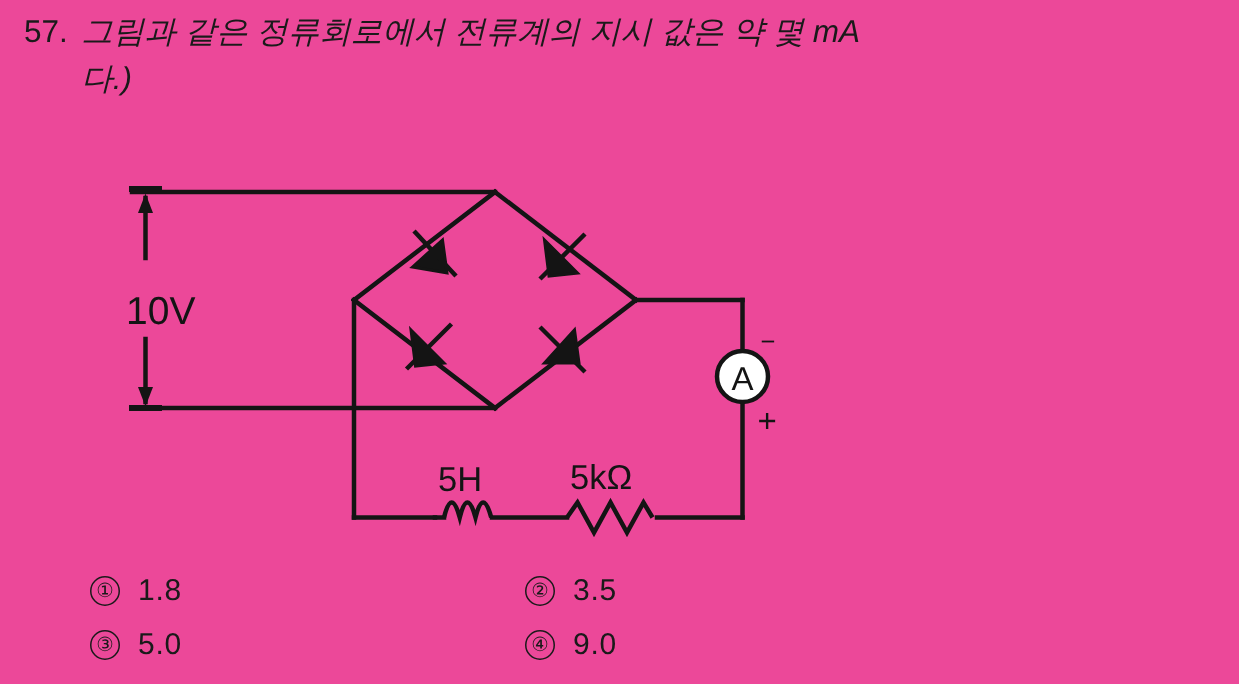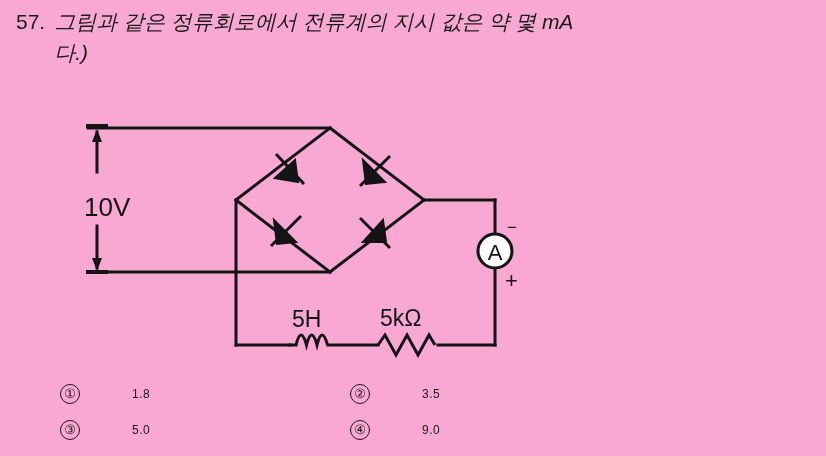--- a/index.html
+++ b/index.html
@@ -8,21 +8,21 @@
     background: #ffffff;
   }
   body {
     font-family: "Liberation Sans", sans-serif;
     color: #1a1a1a;
   }
   #page {
     position: relative;
     width: 826px;
     height: 456px;
-    background: #f9a8d4;
+    background: #ec4899;
     overflow: hidden;
   }
 
   
   #question {
     position: absolute;
     left: 16px;
     top: 6px;
     width: 790px;
   }
@@ -95,23 +95,22 @@
     border: 1.4px solid #1a1a1a;
     border-radius: 50%;
     font-size: 13px;
     line-height: 1;
     margin-right: 12px;
     flex: 0 0 auto;
     padding-bottom: 1px;
     box-sizing: border-box;
   }
   .choice-value {
-    font-size: 12px;
+    font-size: 20px;
     letter-spacing: 0.5px;
-    margin-left: 40px;
   }
 </style>
 </head>
 <body>
 
 <div id="page">
 
   <div id="question">
     <div class="q-row">
       <div id="q-number">57.</div>

